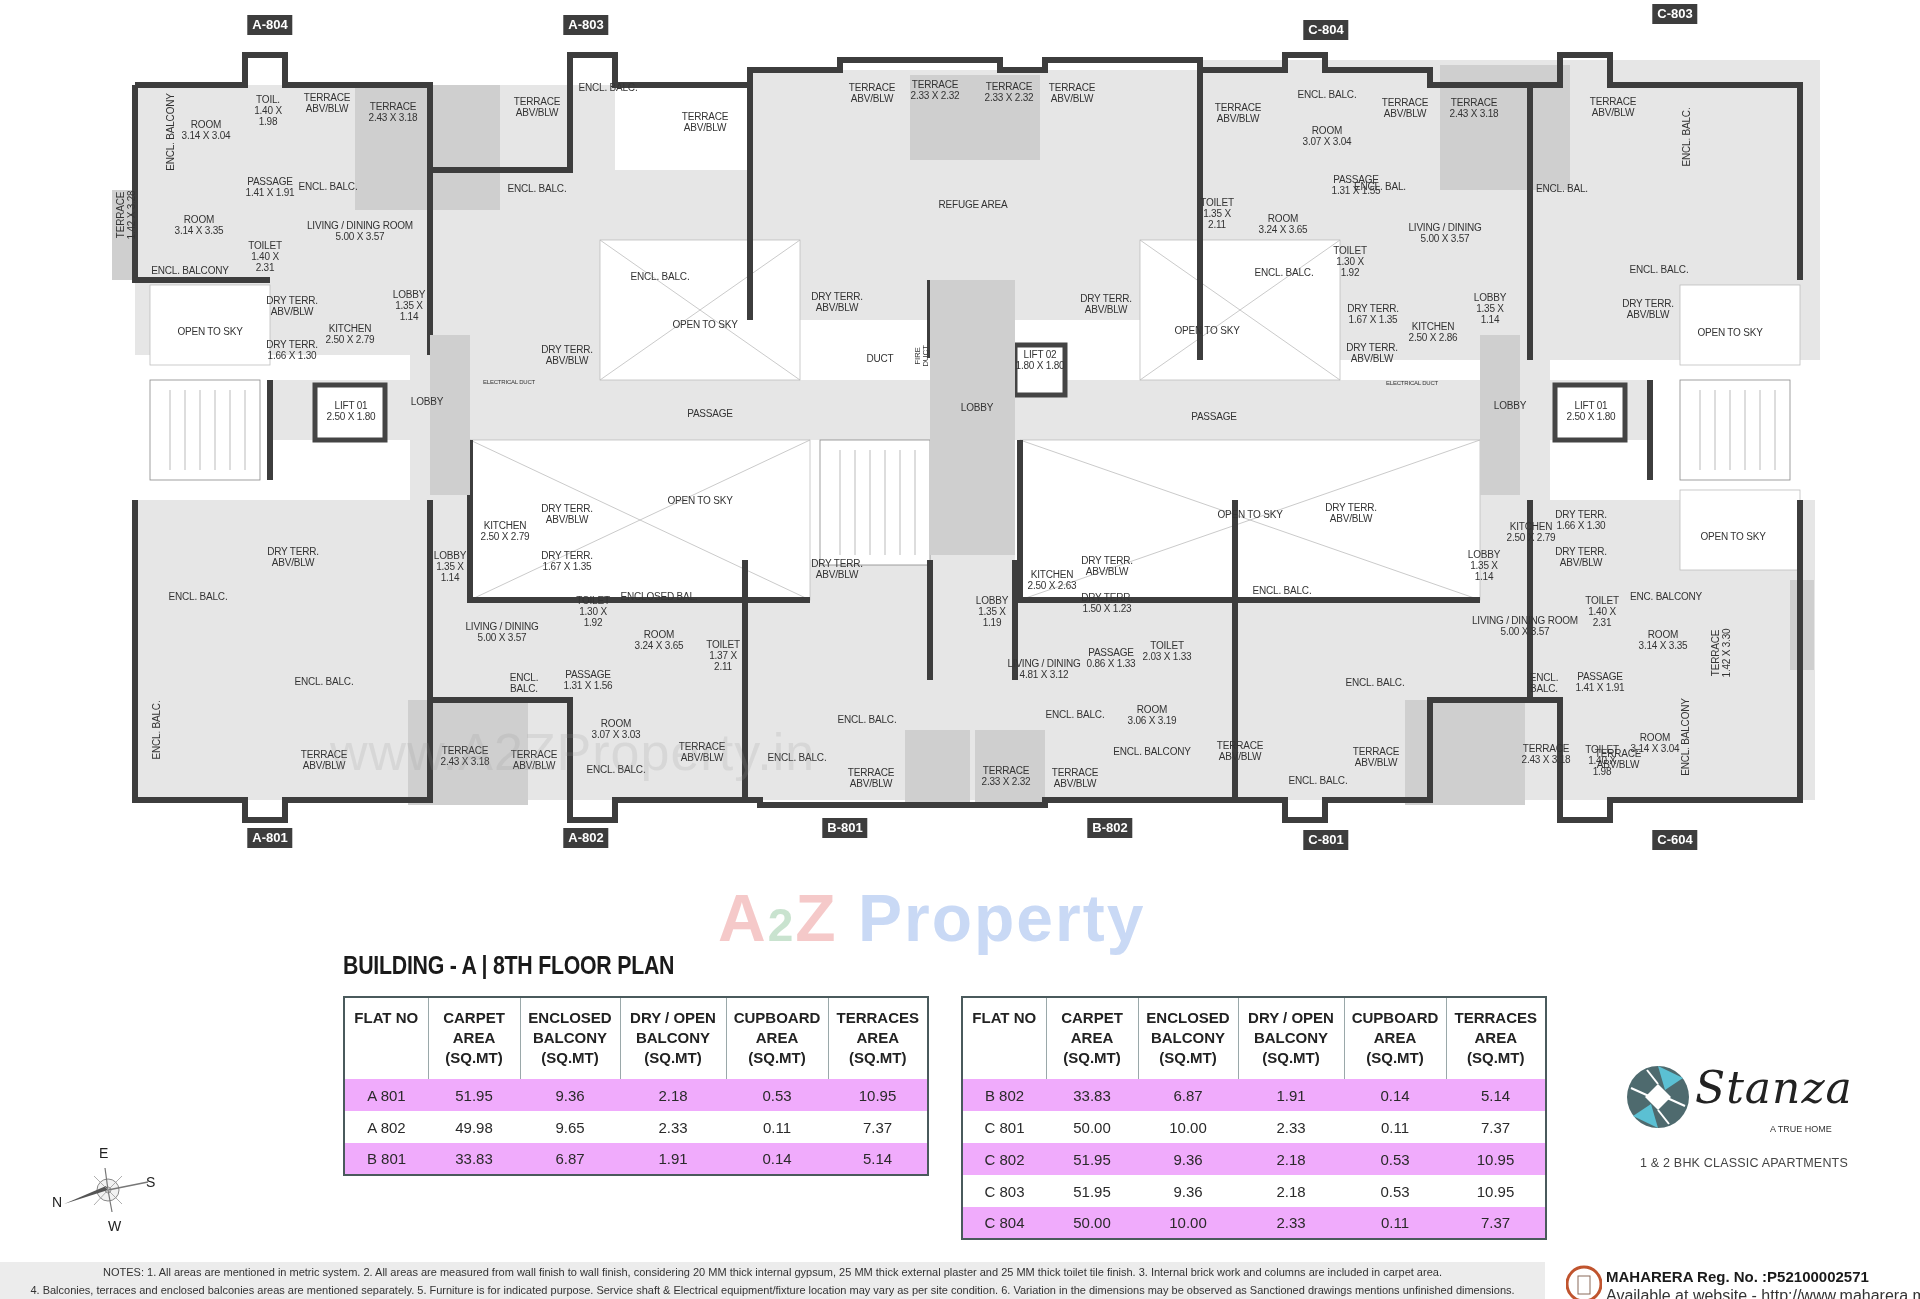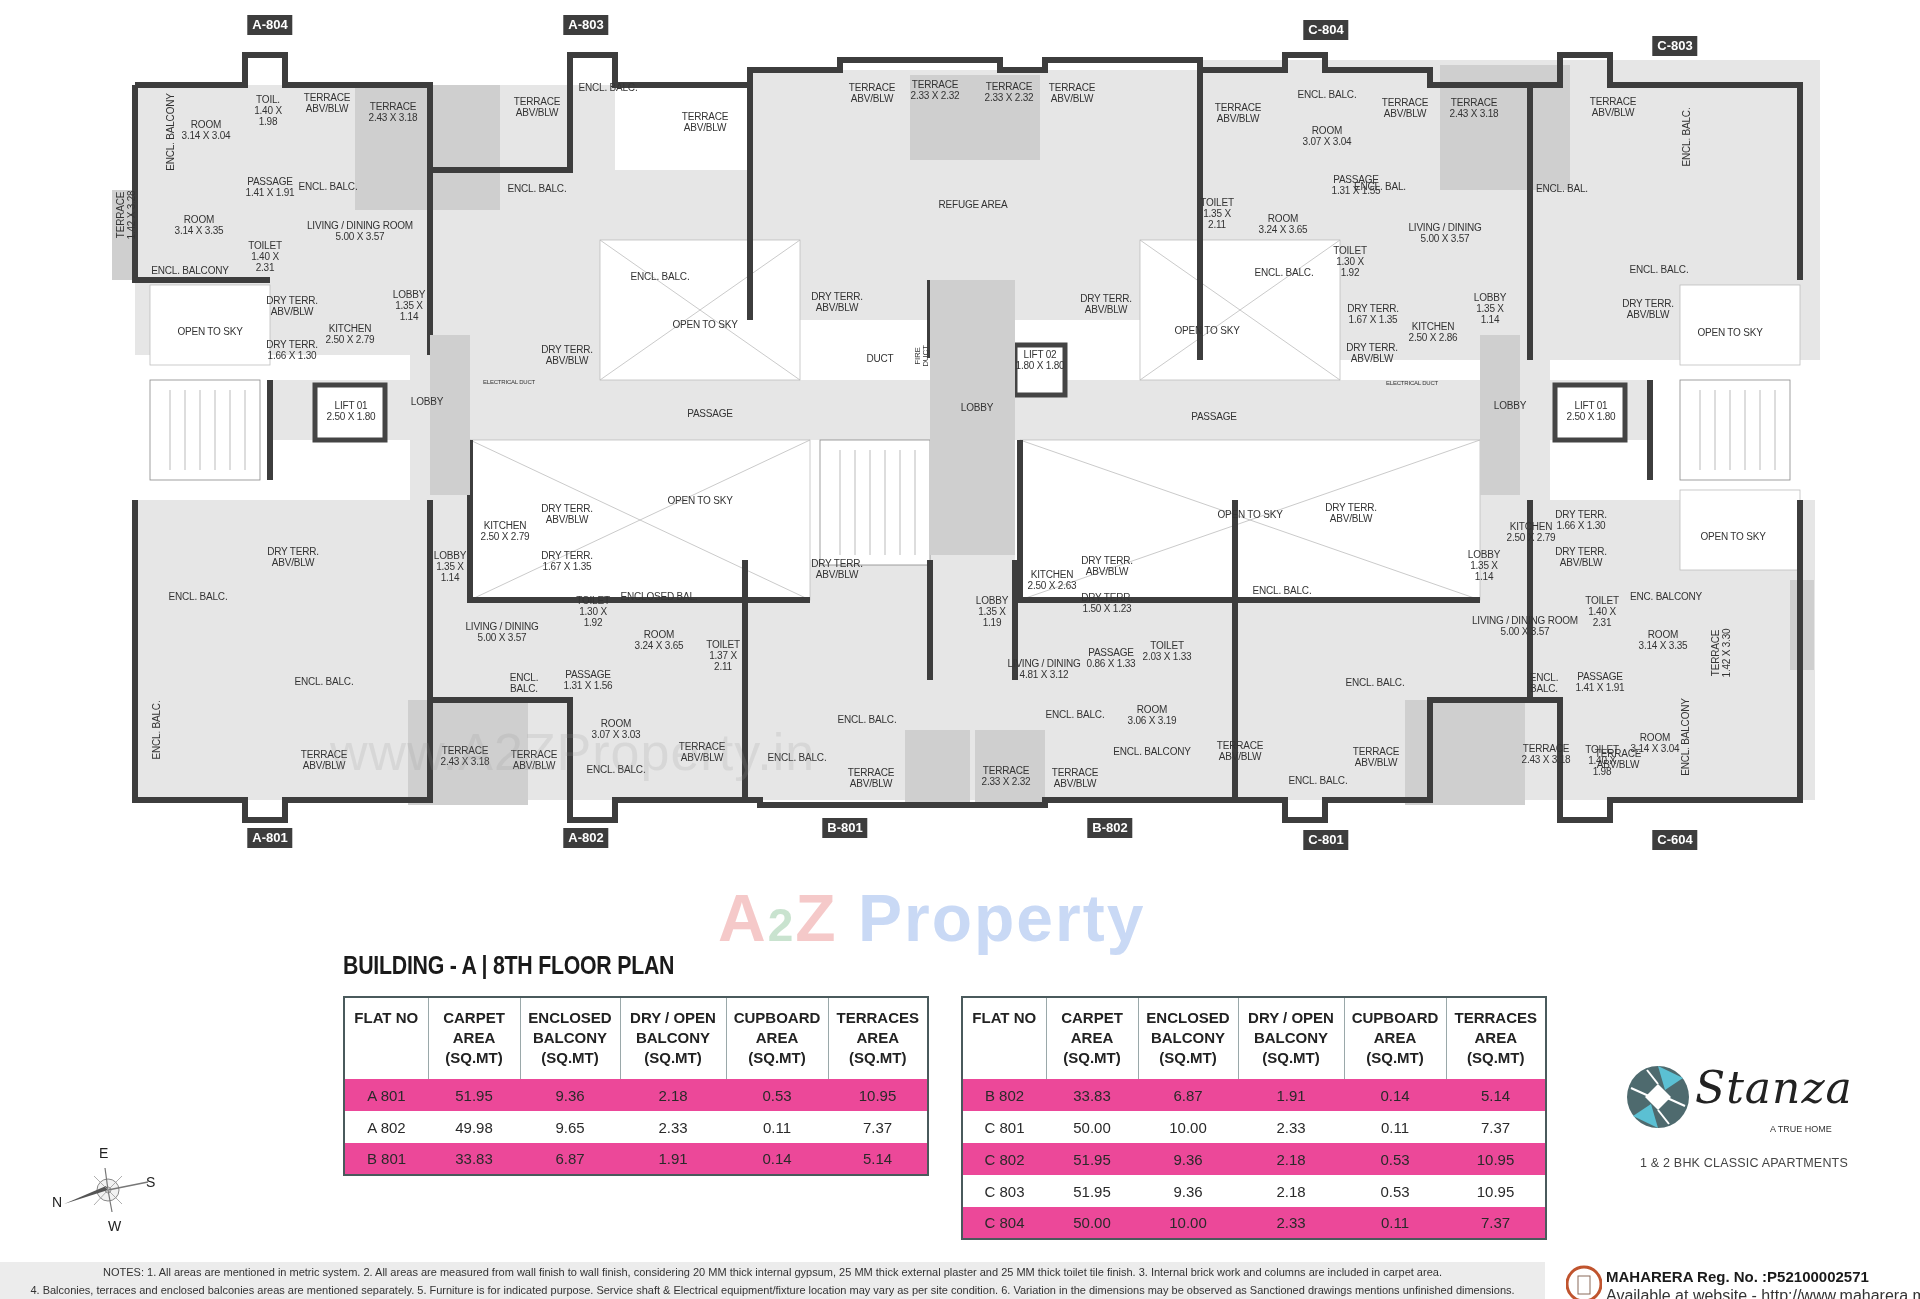--- a/index.html
+++ b/index.html
@@ -15,21 +15,21 @@
               padding: 3px 5px; transform: translateX(-50%); line-height: 14px; }
   
   #title { position: absolute; left: 343px; top: 950px; font-size: 26px; font-weight: bold; color: #1a1a1a;
            transform: scaleX(0.82); transform-origin: left; letter-spacing: -0.3px; }
   
   .area-table { position: absolute; top: 996px; width: 586px; border: 2px solid #4a5a5c; border-collapse: collapse; }
   .area-table th { font-size: 15px; font-weight: bold; color: #222; height: 82px; vertical-align: top; padding-top: 10px;
                    border-left: 1px solid #9aa8aa; line-height: 20px; background: #fff; transform-origin: center; }
   .area-table th:first-child { border-left: none; }
   .area-table td { font-size: 15px; height: 32px; text-align: center; color: #2a2a2a; }
-  .area-table tr.alt td { background: #ec4899; }
+  .area-table tr.alt td { background: #f0abfc; }
   
   #compass { position: absolute; left: 50px; top: 1130px; width: 110px; height: 110px; }
   
   #logo { position: absolute; left: 1620px; top: 1060px; width: 240px; height: 120px; }
   #logo .brand { position: absolute; left: 75px; top: 2px; font-family: "DejaVu Serif", serif; font-style: italic;
                  font-size: 44px; color: #222; letter-spacing: 1px; }
   #logo .tagline { position: absolute; left: 150px; top: 64px; font-size: 9px; color: #333; }
   #logo .sub { position: absolute; left: 20px; top: 96px; font-size: 12.5px; color: #444; letter-spacing: 0.2px; }
   
   #watermark { position: absolute; left: 718px; top: 880px; font-size: 66px; font-weight: bold; letter-spacing: 2px; }
@@ -145,21 +145,21 @@
     <g fill="#cfcfcf">
       <rect x="430" y="335" width="40" height="160"></rect>
       <rect x="1480" y="335" width="40" height="160"></rect>
       <rect x="930" y="280" width="85" height="275"></rect>
     </g>
   </svg>
 
   <div class="flat-tag" style="left:270px;top:15px">A-804</div>
   <div class="flat-tag" style="left:586px;top:15px">A-803</div>
   <div class="flat-tag" style="left:1326px;top:20px">C-804</div>
-  <div class="flat-tag" style="left:1675px;top:36px">C-803</div>
+  <div class="flat-tag" style="left:1675px;top:4px">C-803</div>
   <div class="flat-tag" style="left:270px;top:828px">A-801</div>
   <div class="flat-tag" style="left:586px;top:828px">A-802</div>
   <div class="flat-tag" style="left:845px;top:818px">B-801</div>
   <div class="flat-tag" style="left:1110px;top:818px">B-802</div>
   <div class="flat-tag" style="left:1326px;top:830px">C-801</div>
   <div class="flat-tag" style="left:1675px;top:830px">C-604</div>
 
   <div class="room-label vert" style="left:170px;top:132px">ENCL. BALCONY</div>
   <div class="room-label" style="left:206px;top:130px">ROOM
 3.14 X 3.04</div>

